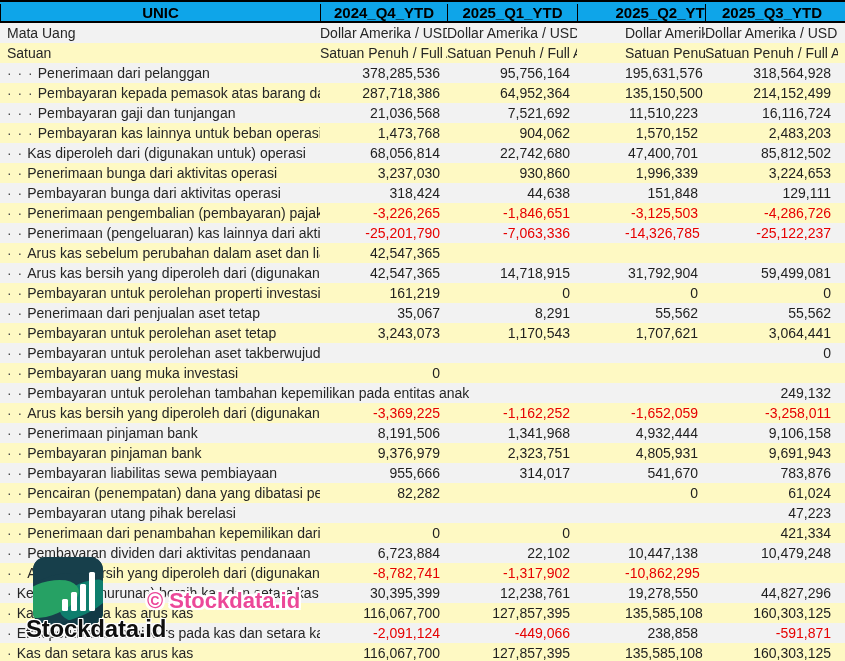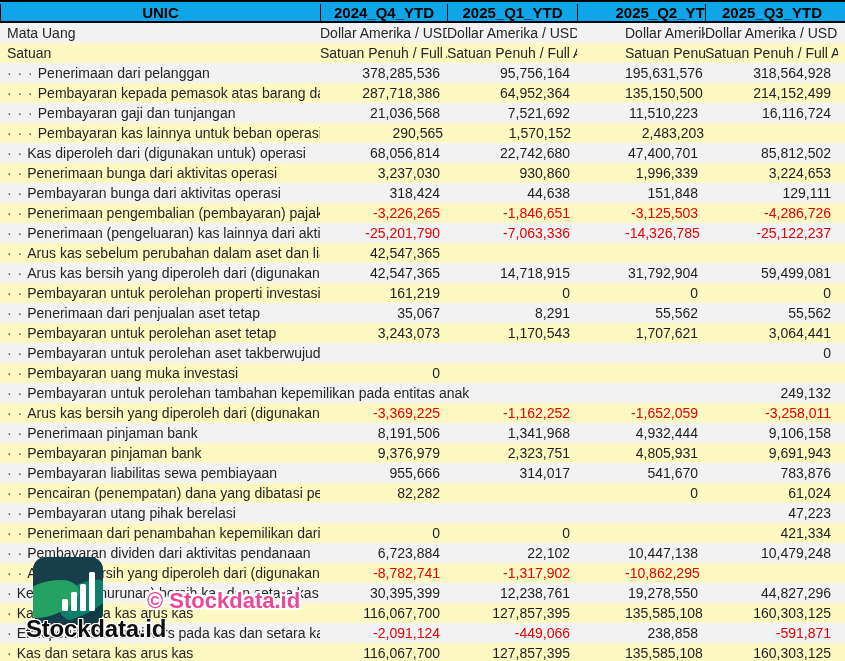--- a/index.html
+++ b/index.html
@@ -112,21 +112,22 @@
       <div class="row light">
         <div class="label"><span class="dots">· · ·</span><span>Pembayaran gaji dan tunjangan</span></div>
         <div class="vcell c1">21,036,568</div>
         <div class="vcell c2">7,521,692</div>
         <div class="vcell c3">11,510,223</div>
         <div class="vcell c4">16,116,724</div>
         <div class="rfill"></div>
       </div>
       <div class="row dark">
         <div class="label"><span class="dots">· · ·</span><span>Pembayaran kas lainnya untuk beban operasi</span></div>
-        <div class="vcell c2">290,565</div>
+        <div class="vcell c1">1,473,768</div>
+        <div class="vcell c2">904,062</div>
         <div class="vcell c3">1,570,152</div>
         <div class="vcell c4">2,483,203</div>
         <div class="rfill"></div>
       </div>
       <div class="row light">
         <div class="label"><span class="dots">· ·</span><span>Kas diperoleh dari (digunakan untuk) operasi</span></div>
         <div class="vcell c1">68,056,814</div>
         <div class="vcell c2">22,742,680</div>
         <div class="vcell c3">47,400,701</div>
         <div class="vcell c4">85,812,502</div>

